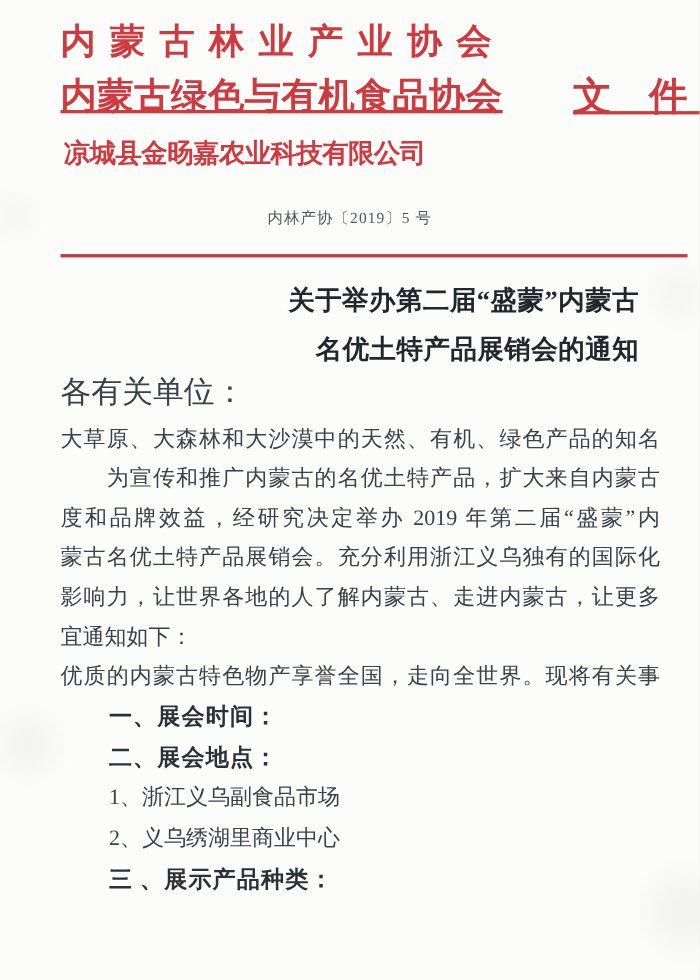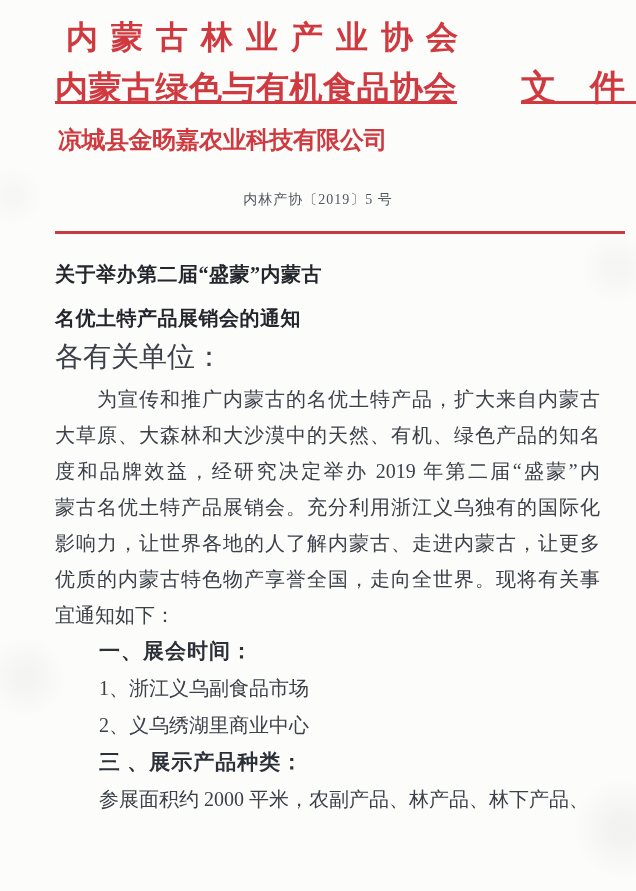--- a/index.html
+++ b/index.html
@@ -19,21 +19,21 @@
       radial-gradient(circle at 98% 93%, rgba(120,120,120,0.07) 0 12px, rgba(120,120,120,0) 50px),
       radial-gradient(circle at 97% 30%, rgba(120,120,120,0.05) 0 8px, rgba(120,120,120,0) 36px),
       radial-gradient(circle at 2% 22%, rgba(120,120,120,0.04) 0 8px, rgba(120,120,120,0) 30px),
       #fcfcfa;
   }
   
   .letterhead{color:#cf3a40;font-weight:700;}
   .hl1{
     font-size:32px;line-height:50px;
     letter-spacing:13px;
-    margin-left:11px;
+    margin-left:0;
     white-space:nowrap;
   }
   .hl2{
     display:flex;align-items:center;justify-content:space-between;
     font-size:33px;line-height:52px;white-space:nowrap;text-decoration:underline;
   }
   .hl2 .org2{letter-spacing:0.5px;}
   .hl2 .docword{
     font-size:35px;letter-spacing:34px;margin-right:-34px;
   }
@@ -50,22 +50,22 @@
   }
   
   .rule{
     margin-top:19px;
     height:3px;width:570px;
     background:#c63b42;
   }
   
   .title{
     margin:18px 44px 0 0;
-    text-align:left;
-    font-size:20px;line-height:44px;
+    text-align:right;
+    font-size:24px;line-height:44px;
     font-weight:700;color:#23262c;
     letter-spacing:0.5px;
   }
   
   .bodytext{
     width:545px;
     color:#3b4049;
     font-size:20px;
   }
   .salutation{line-height:33px;font-size:28px;}
@@ -102,33 +102,33 @@
 
   <div class="title">
     <div>关于举办第二届“盛蒙”内蒙古</div>
     <div>名优土特产品展销会的通知</div>
   </div>
 
   <div class="bodytext">
     <div class="salutation">各有关单位：</div>
 
     <div class="para">
+      <div class="ln just">大草原、大森林和大沙漠中的天然、有机、绿色产品的知名</div>
       <div class="ln just indent">为宣传和推广内蒙古的名优土特产品，扩大来自内蒙古</div>
-      <div class="ln just">大草原、大森林和大沙漠中的天然、有机、绿色产品的知名</div>
       <div class="ln just">度和品牌效益，经研究决定举办 2019 年第二届“盛蒙”内</div>
       <div class="ln just">蒙古名优土特产品展销会。充分利用浙江义乌独有的国际化</div>
       <div class="ln just">影响力，让世界各地的人了解内蒙古、走进内蒙古，让更多</div>
+      <div class="ln">宜通知如下：</div>
       <div class="ln just">优质的内蒙古特色物产享誉全国，走向全世界。现将有关事</div>
-      <div class="ln">宜通知如下：</div>
     </div>
 
     <div class="sections">
       <div class="sline sindent heading">一、展会时间：</div>
 
+      <div class="sline sindent heading">二、展会地点：</div>
       <div class="sline sindent">1、浙江义乌副食品市场</div>
       <div class="sline sindent">2、义乌绣湖里商业中心</div>
 
       <div class="sline sindent heading">三 、展示产品种类：</div>
-      <div class="sline sindent">参展面积约 2000 平米，农副产品、林产品、林下产品、</div>
     </div>
   </div>
 
 </div>
 
 </body></html>

